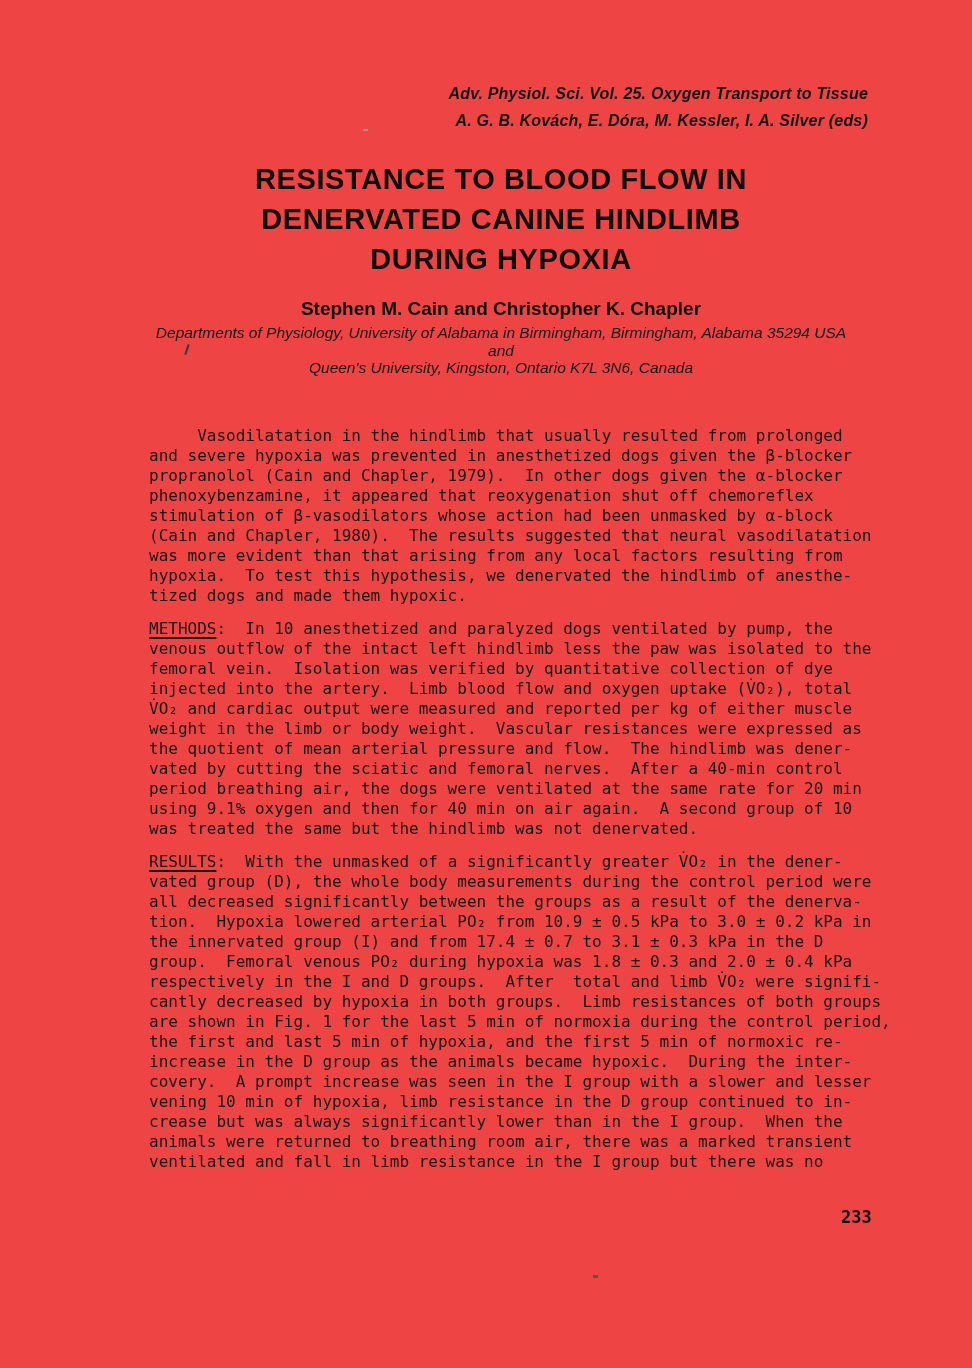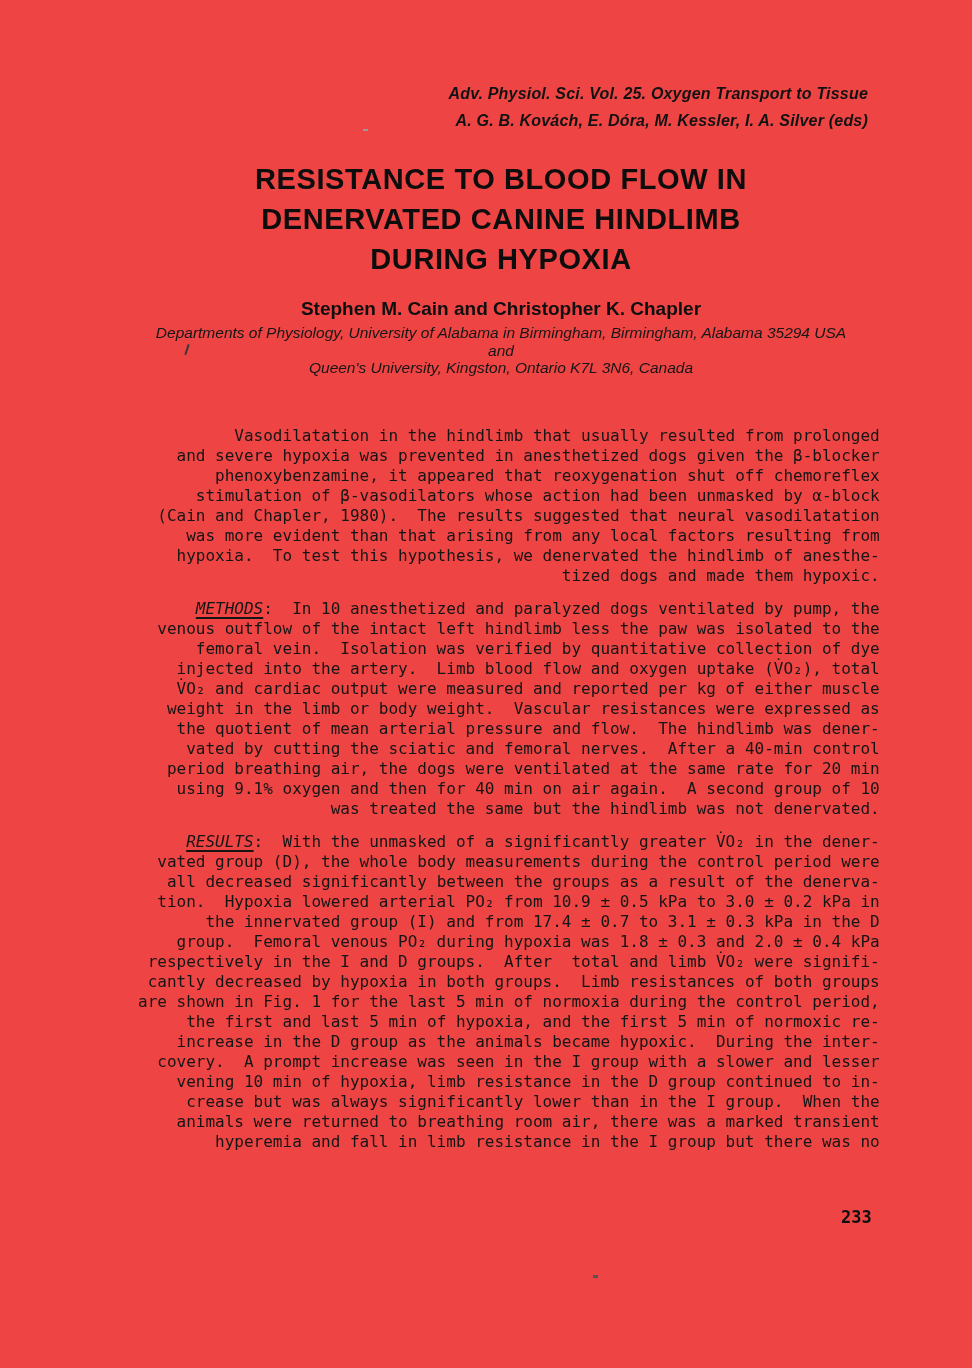--- a/index.html
+++ b/index.html
@@ -48,27 +48,26 @@
     font: italic 400 15.5px/17.5px "Liberation Sans", sans-serif;
     color: #161616;
   }
   .body-block {
     position: absolute;
     top: 426px;
     left: 138px;
     font: 400 16px/20px "DejaVu Sans Mono", monospace;
     color: #151515;
   }
-  .para { margin: 0 0 13px 0; text-align: right; }
+  .para { margin: 0 0 13px 11px; }
   .line { white-space: pre; }
   .u {
     text-decoration: underline;
     text-underline-offset: 3px;
     text-decoration-thickness: 1.5px;
-    font-style: italic;
   }
   .page-number {
     position: absolute;
     top: 1207px;
     left: 841px;
     font: 700 17px/20px "DejaVu Sans Mono", monospace;
     color: #101010;
   }
   .artifact { position: absolute; background: #4a4a4a; }
   .artifact-slash {
@@ -103,20 +102,21 @@
       <div class="line">and</div>
       <div class="line">Queen's University, Kingston, Ontario K7L 3N6, Canada</div>
     </div>
 
   <div class="artifact artifact-slash"></div>
 
   <div class="body-block">
     <div class="para">
         <div class="line">     Vasodilatation in the hindlimb that usually resulted from prolonged</div>
         <div class="line">and severe hypoxia was prevented in anesthetized dogs given the β-blocker</div>
+        <div class="line">propranolol (Cain and Chapler, 1979).  In other dogs given the α-blocker</div>
         <div class="line">phenoxybenzamine, it appeared that reoxygenation shut off chemoreflex</div>
         <div class="line">stimulation of β-vasodilators whose action had been unmasked by α-block</div>
         <div class="line">(Cain and Chapler, 1980).  The results suggested that neural vasodilatation</div>
         <div class="line">was more evident than that arising from any local factors resulting from</div>
         <div class="line">hypoxia.  To test this hypothesis, we denervated the hindlimb of anesthe-</div>
         <div class="line">tized dogs and made them hypoxic.</div>
       </div>
     <div class="para">
         <div class="line"><span class="u">METHODS</span><span>:  In 10 anesthetized and paralyzed dogs ventilated by pump, the</span></div>
         <div class="line">venous outflow of the intact left hindlimb less the paw was isolated to the</div>
@@ -139,21 +139,21 @@
         <div class="line">group.  Femoral venous PO₂ during hypoxia was 1.8 ± 0.3 and 2.0 ± 0.4 kPa</div>
         <div class="line">respectively in the I and D groups.  After  total and limb V̇O₂ were signifi-</div>
         <div class="line">cantly decreased by hypoxia in both groups.  Limb resistances of both groups</div>
         <div class="line">are shown in Fig. 1 for the last 5 min of normoxia during the control period,</div>
         <div class="line">the first and last 5 min of hypoxia, and the first 5 min of normoxic re-</div>
         <div class="line">increase in the D group as the animals became hypoxic.  During the inter-</div>
         <div class="line">covery.  A prompt increase was seen in the I group with a slower and lesser</div>
         <div class="line">vening 10 min of hypoxia, limb resistance in the D group continued to in-</div>
         <div class="line">crease but was always significantly lower than in the I group.  When the</div>
         <div class="line">animals were returned to breathing room air, there was a marked transient</div>
-        <div class="line">hyperemia and fall in limb resistance in the I group but there was no</div>
+        <div class="line">ventilated and fall in limb resistance in the I group but there was no</div>
       </div>
   </div>
 
   <div class="page-number">233</div>
 
   <div class="artifact artifact-speck"></div>
 
 </div>
 
 </body></html>

